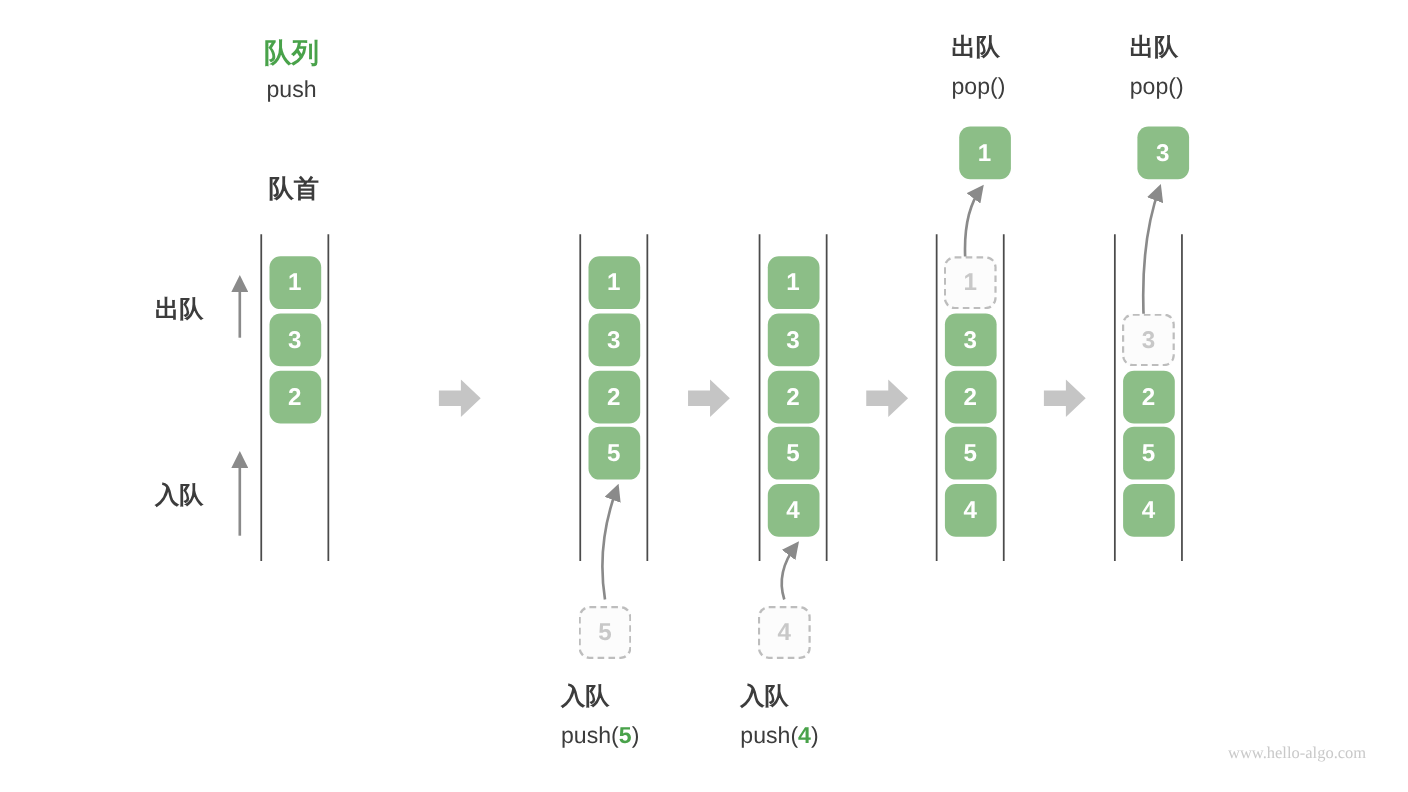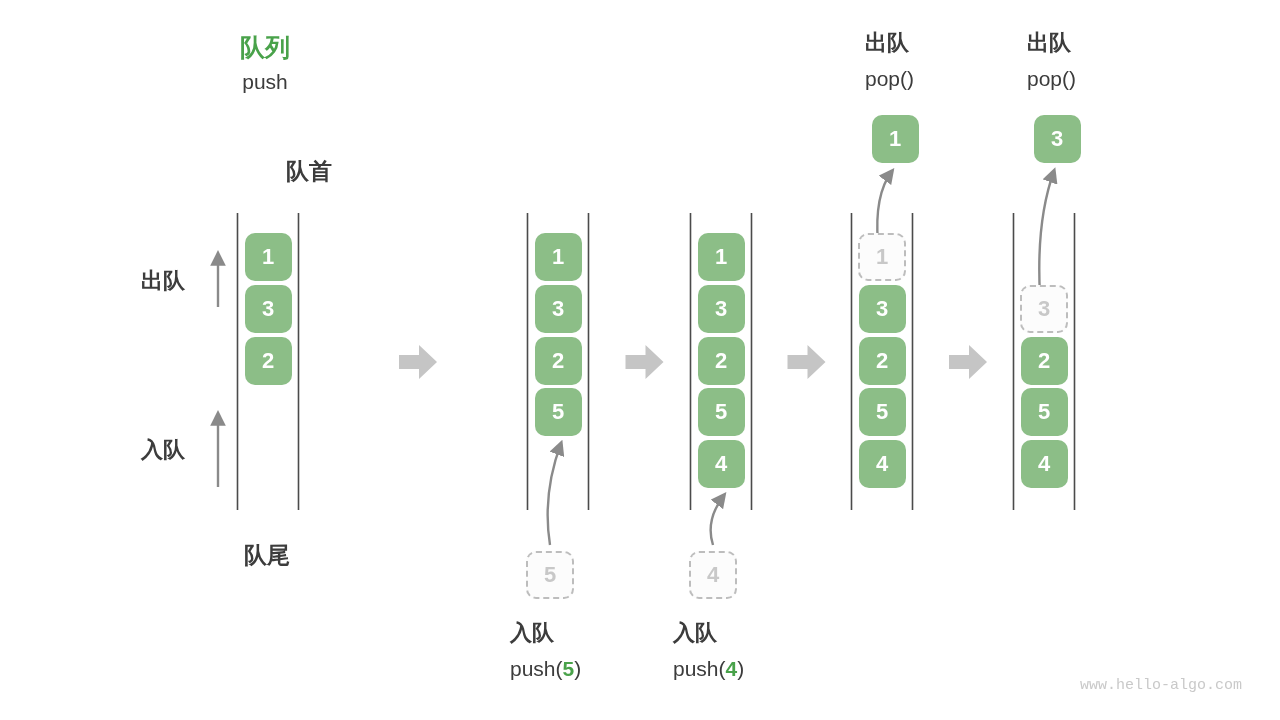--- a/index.html
+++ b/index.html
@@ -3,26 +3,26 @@
 <meta charset="utf-8">
 <style>
   html,body{margin:0;padding:0;background:#fff;}
   .canvas{
     position:relative;width:1280px;height:720px;background:#ffffff;overflow:hidden;
     font-family:"Liberation Sans","DejaVu Sans",sans-serif;color:var(--text-dark,#3c3c3c);
   }
   .abs{position:absolute;}
   .title-zh{left:200px;top:31px;width:130px;text-align:center;font-size:25px;font-weight:bold;color:var(--title-green,#49a24a);}
   .title-en{left:200px;top:70px;width:130px;text-align:center;font-size:21px;color:var(--text-dark,#3c3c3c);}
-  .label-front{left:202px;top:156px;width:130px;text-align:right;font-size:23px;font-weight:bold;}
+  .label-front{left:202px;top:156px;width:130px;text-align:center;font-size:23px;font-weight:bold;}
   .label-rear{left:202px;top:540px;width:130px;text-align:center;font-size:23px;font-weight:bold;}
   .side-label{left:105px;width:80px;text-align:right;font-size:22px;font-weight:bold;}
   .dequeue-side{top:266px;}
   .enqueue-side{top:435px;}
-  .watermark{right:38px;top:677px;font-family:Liberation Mono, monospace;font-size:15px;color:var(--watermark-gray,#c9c9c9);}
+  .watermark{right:38px;top:677px;font-family:Liberation Serif, serif;font-size:15px;color:var(--watermark-gray,#c9c9c9);}
   .cell{
     position:absolute;width:47px;height:48px;border-radius:10px;box-sizing:border-box;
     background:var(--cell-green,#8cbe87);color:#ffffff;font-size:22px;font-weight:bold;
     display:flex;align-items:center;justify-content:center;
   }
   .ghost{
     position:absolute;width:48px;height:48px;border-radius:10px;box-sizing:border-box;
     background:#fcfcfc;border:2px dashed var(--ghost-border,#bdbdbd);
     color:var(--ghost-text,#c8c8c8);font-size:22px;font-weight:bold;
     display:flex;align-items:center;justify-content:center;
@@ -65,21 +65,20 @@
         <polygon points="399,355 419,355 419,345 437,362 419,379 419,369 399,369" fill="#c5c5c5"></polygon>
         <polygon points="625.5,355 645.5,355 645.5,345 663.5,362 645.5,379 645.5,369 625.5,369" fill="#c5c5c5"></polygon>
         <polygon points="787.5,355 807.5,355 807.5,345 825.5,362 807.5,379 807.5,369 787.5,369" fill="#c5c5c5"></polygon>
         <polygon points="949,355 969,355 969,345 987,362 969,379 969,369 949,369" fill="#c5c5c5"></polygon>
       </g>
   </svg>
 
   <div class="abs title-zh">队列</div>
   <div class="abs title-en">push</div>
   <div class="abs label-front">队首</div>
-  <div class="abs label-rear">队尾</div>
   <div class="abs side-label dequeue-side">出队</div>
   <div class="abs side-label enqueue-side">入队</div>
   <div class="abs watermark">www.hello-algo.com</div>
 
   <div id="queues-host">
       <div class="cell" style="left: 244.5px; top: 233px;">1</div>
       <div class="cell" style="left: 244.5px; top: 284.8px;">3</div>
       <div class="cell" style="left: 244.5px; top: 336.6px;">2</div>
       <div class="cell" style="left: 534.5px; top: 233px;">1</div>
       <div class="cell" style="left: 534.5px; top: 284.8px;">3</div>

